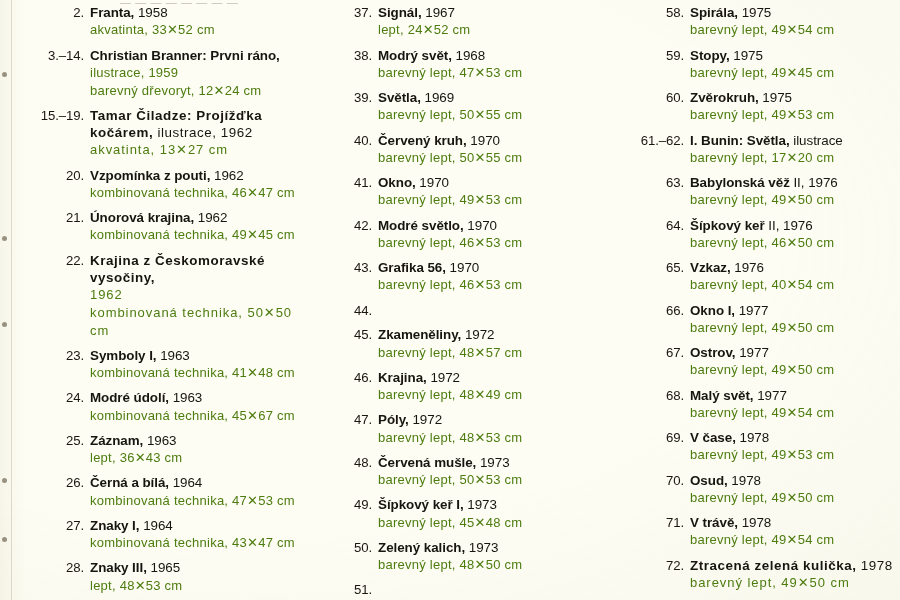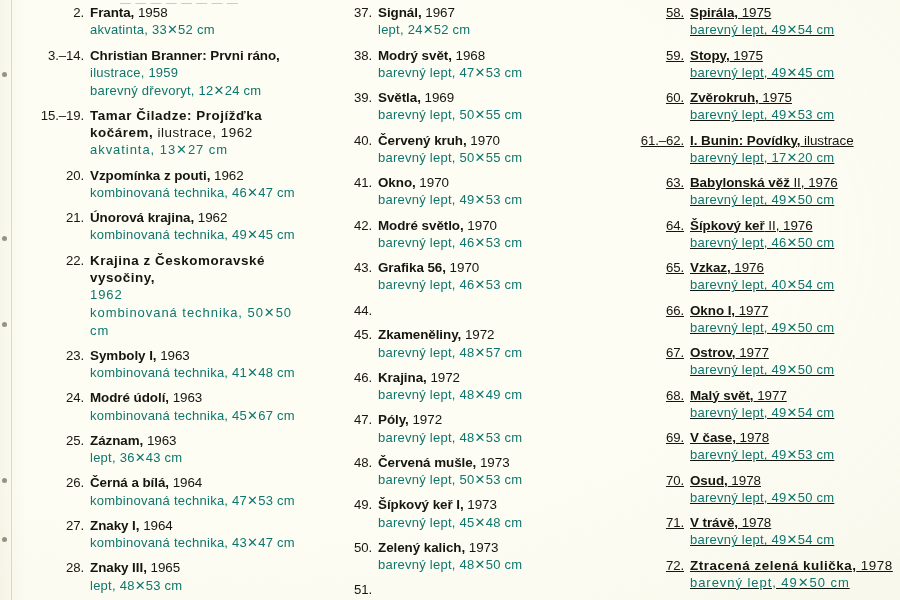--- a/index.html
+++ b/index.html
@@ -56,21 +56,21 @@
     inset: 0;
     display: flex;
     padding-top: 4px;
   }
   .col {
     position: relative;
     box-sizing: border-box;
   }
   .col-1 { width: 316px; padding-left: 30px; padding-right: 8px; }
   .col-2 { width: 300px; padding-left: 30px; padding-right: 8px; }
-  .col-3 { width: 284px; padding-left: 12px; padding-right: 6px; text-decoration: underline; }
+  .col-3 { width: 284px; padding-left: 12px; padding-right: 6px; }
 
   .entry {
     display: flex;
     align-items: flex-start;
     margin-bottom: 7.5px;
   }
   .entry-num {
     flex: 0 0 auto;
     text-align: right;
     font-size: 13.2px;
@@ -96,21 +96,21 @@
     letter-spacing: -0.05px;
   }
   .entry-title .plain {
     font-weight: 400;
   }
   .entry-medium {
     font-size: 13.0px;
     line-height: 17.6px;
     font-weight: 400;
     letter-spacing: 0.25px;
-    color: #0f766e;
+    color: #4d7c0f;
   }
   .wide-space .entry-medium { letter-spacing: 0.95px; }
   .wide-space .entry-title { letter-spacing: 0.55px; }
 
   
   .top-ghost {
     position: absolute;
     top: -4px;
     left: 120px;
     font-size: 11px;
@@ -343,21 +343,21 @@
         <div class="entry">
           <div class="entry-num">60.</div>
           <div class="entry-body">
             <div class="entry-title"><span>Zvěrokruh,</span><span class="plain"> 1975</span></div>
             <div class="entry-medium">barevný lept, 49✕53 cm</div>
           </div>
         </div>
         <div class="entry">
           <div class="entry-num">61.–62.</div>
           <div class="entry-body">
-            <div class="entry-title"><span>I. Bunin: Povídky,</span><span class="plain"> ilustrace</span></div>
+            <div class="entry-title"><span>I. Bunin: Světla,</span><span class="plain"> ilustrace</span></div>
             <div class="entry-medium">barevný lept, 17✕20 cm</div>
           </div>
         </div>
         <div class="entry">
           <div class="entry-num">63.</div>
           <div class="entry-body">
             <div class="entry-title"><span>Babylonská věž</span><span class="plain"> II, 1976</span></div>
             <div class="entry-medium">barevný lept, 49✕50 cm</div>
           </div>
         </div>

